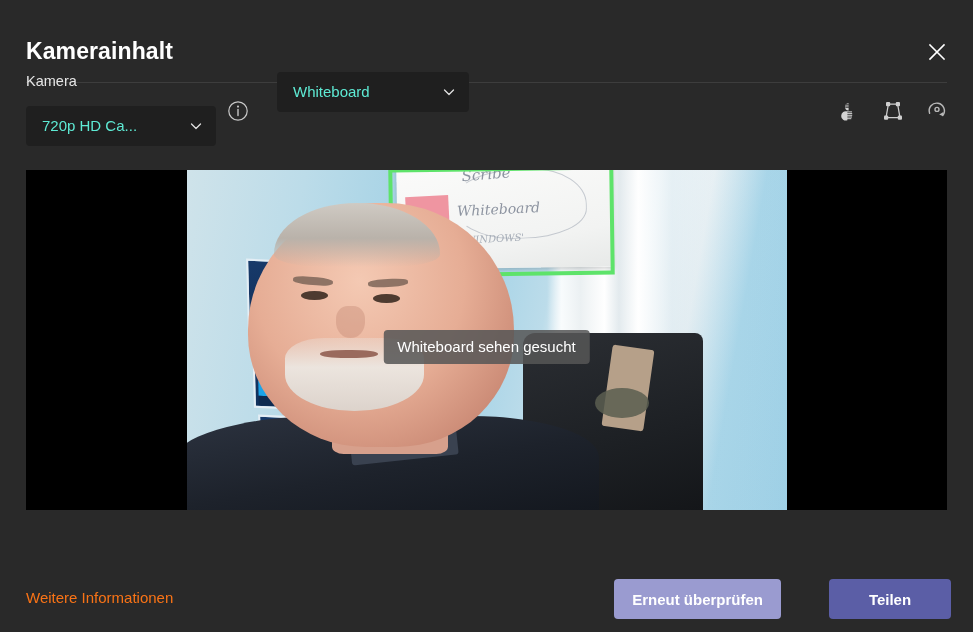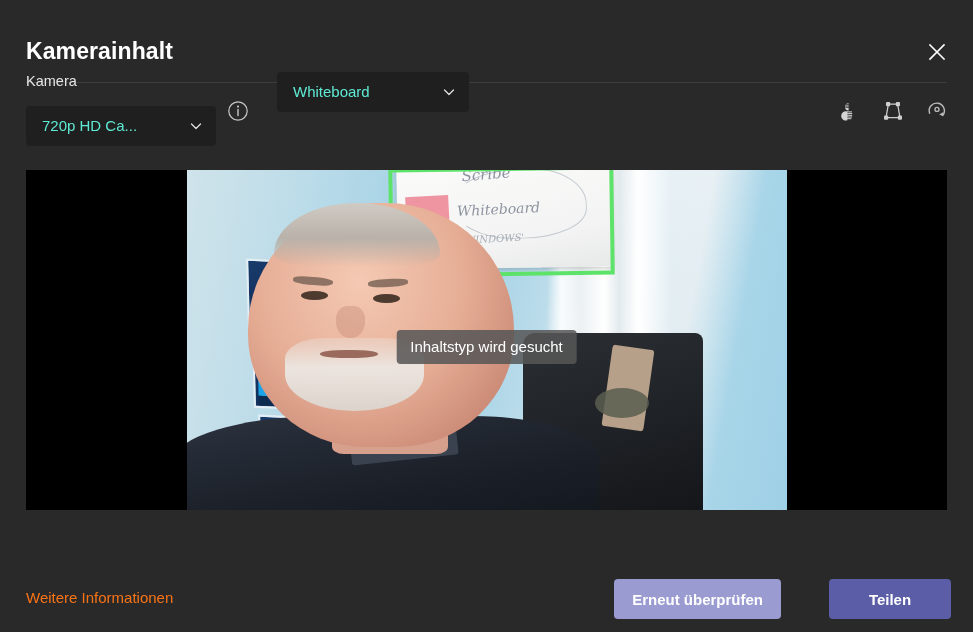--- a/index.html
+++ b/index.html
@@ -709,21 +709,21 @@
           <div class="eye eye-l"></div>
           <div class="eye eye-r"></div>
           <div class="nose"></div>
           <div class="beard"></div>
           <div class="mouth"></div>
         </div>
       </div>
 
     </div>
 
-    <div class="status-pill">Inhaltstyp wird gesucht</div>
+    <div class="status-pill">Whiteboard sehen gesucht</div>
   </div>
 
 
   <div class="footer">
     <a class="more-link">Weitere Informationen</a>
     <button class="btn btn-recheck">Erneut überprüfen</button>
     <button class="btn btn-share">Teilen</button>
   </div>
 
 </div>

